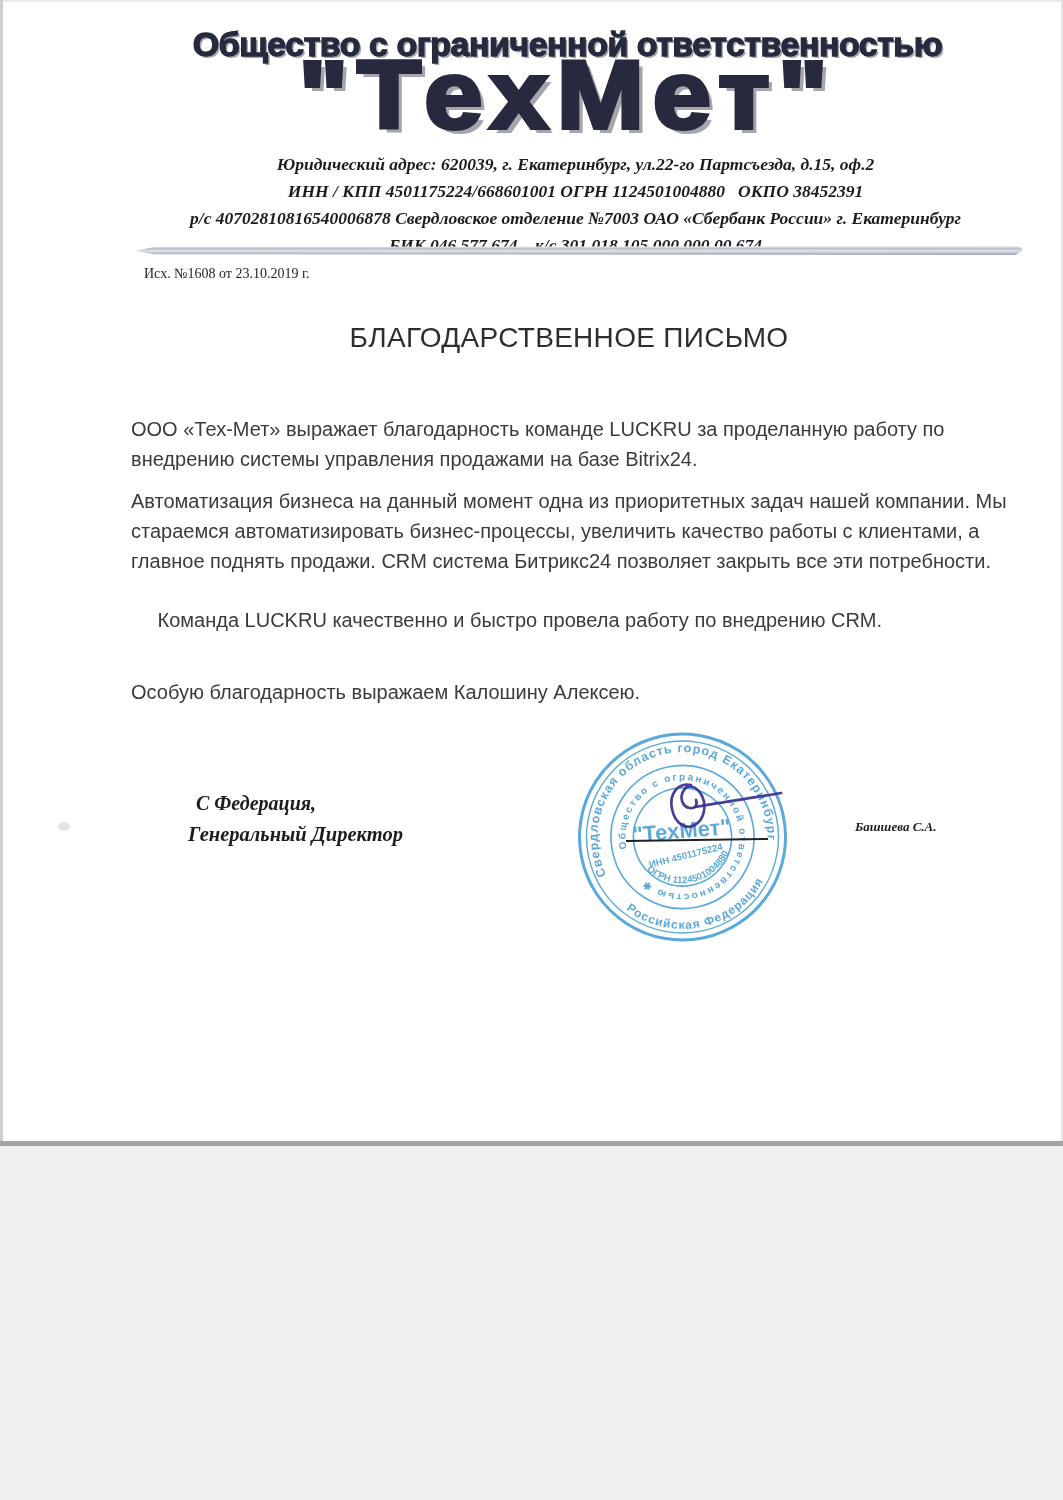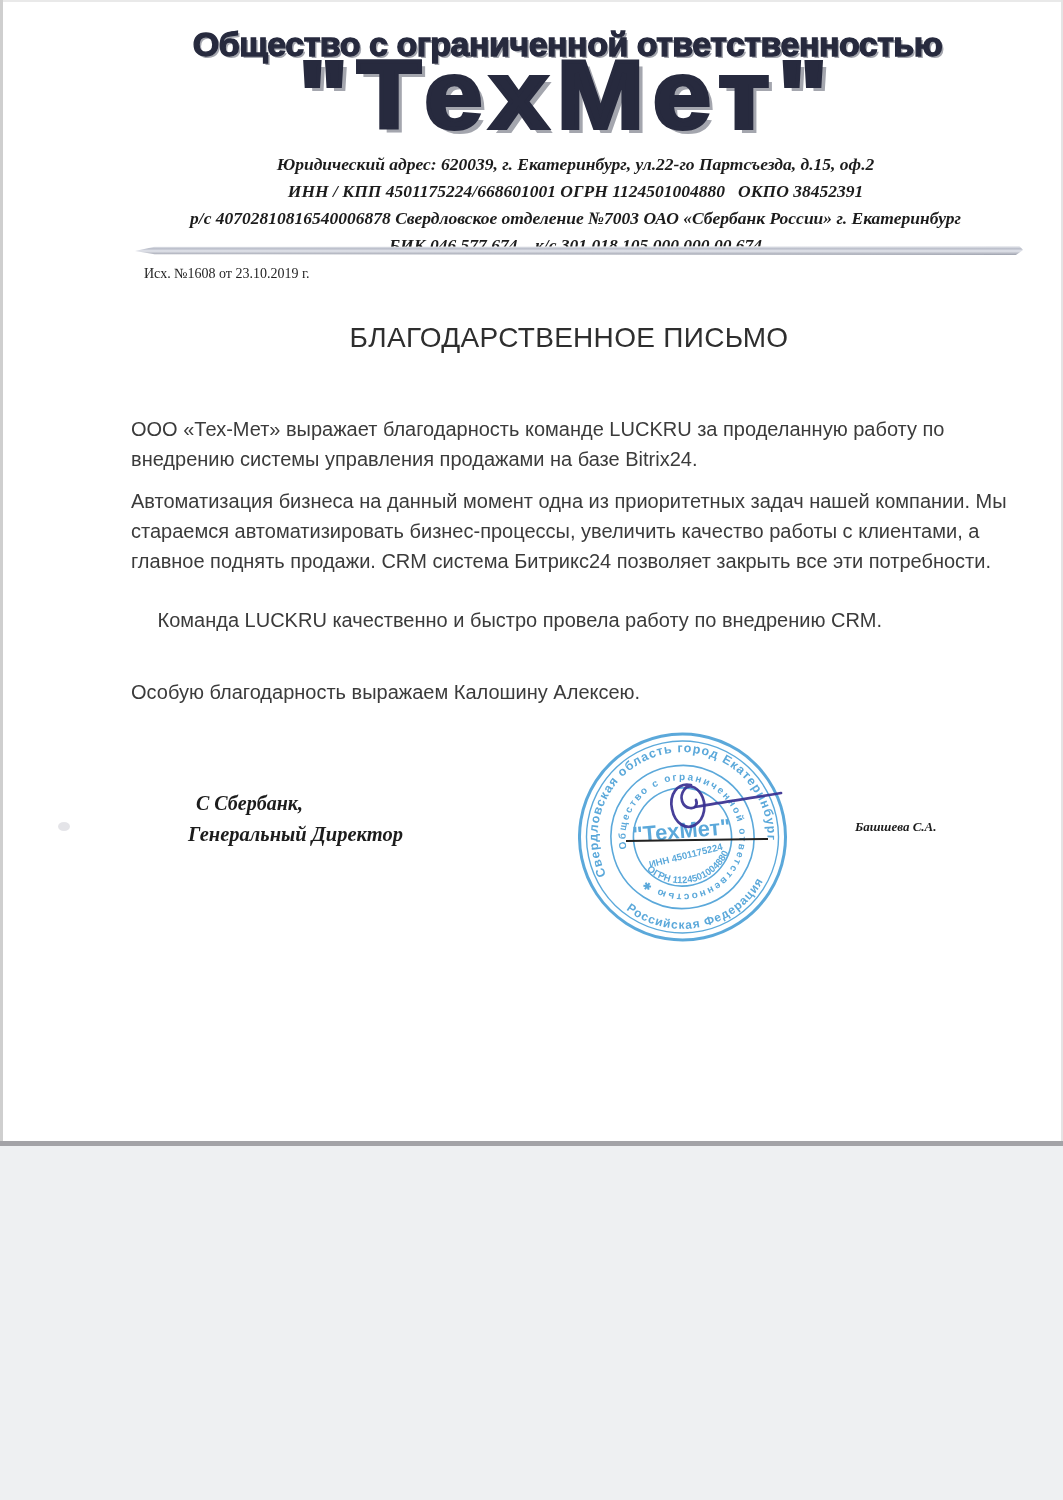--- a/index.html
+++ b/index.html
@@ -106,21 +106,21 @@
   <div class="divider"></div>
 
   <div class="ref-line">Исх. №1608 от 23.10.2019 г.</div>
   <div class="doc-title">БЛАГОДАРСТВЕННОЕ ПИСЬМО</div>
 
   <p class="para p1">ООО «Тех-Мет» выражает благодарность команде LUCKRU за проделанную работу по внедрению системы управления продажами на базе Bitrix24.</p>
   <p class="para p2">Автоматизация бизнеса на данный момент одна из приоритетных задач нашей компании. Мы стараемся автоматизировать бизнес-процессы, увеличить качество работы с клиентами, а главное поднять продажи. CRM система Битрикс24 позволяет закрыть все эти потребности.</p>
   <p class="para p3"> Команда LUCKRU качественно и быстро провела работу по внедрению CRM.</p>
   <p class="para p4">Особую благодарность выражаем Калошину Алексею.</p>
 
-  <div class="sig-closing">С Сбербанк,</div>
+  <div class="sig-closing">С Федерация,</div>
   <div class="sig-position">Генеральный Директор</div>
   <div class="sig-name">Башшева С.А.</div>
 
   <svg class="stamp-svg" viewBox="0 0 270 230" xmlns="http://www.w3.org/2000/svg">
     <defs>
       <path id="arcTop" d="M 26.5 143 A 85 85 0 1 1 182.5 143"></path>
       <path id="arcBottom" d="M 28 160 A 92 92 0 0 0 181 160"></path>
       <path id="ringInner" d="M 47.5 109 A 57 57 0 1 1 161.5 109 A 57 57 0 1 1 47.5 109"></path>
       <path id="arcOgrn" d="M 62 133 A 52 52 0 0 0 147 133"></path>
     </defs>

